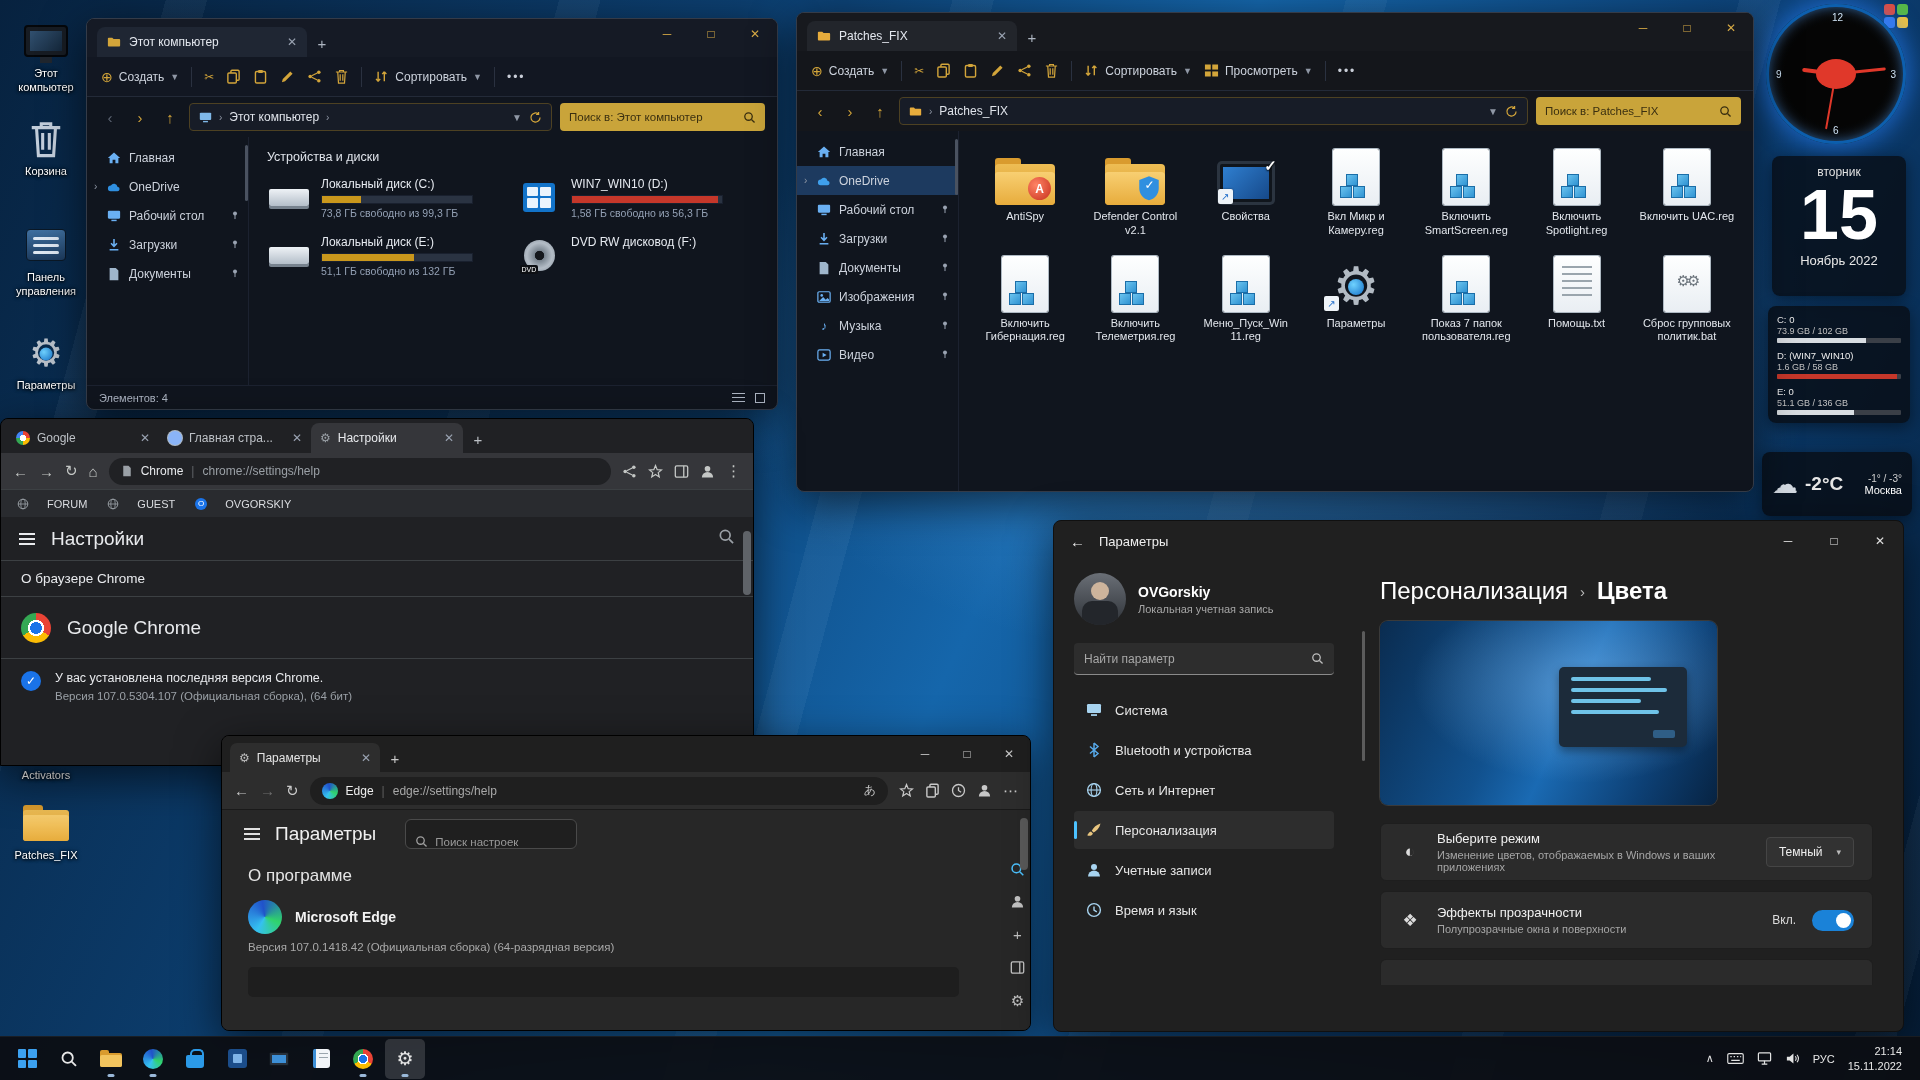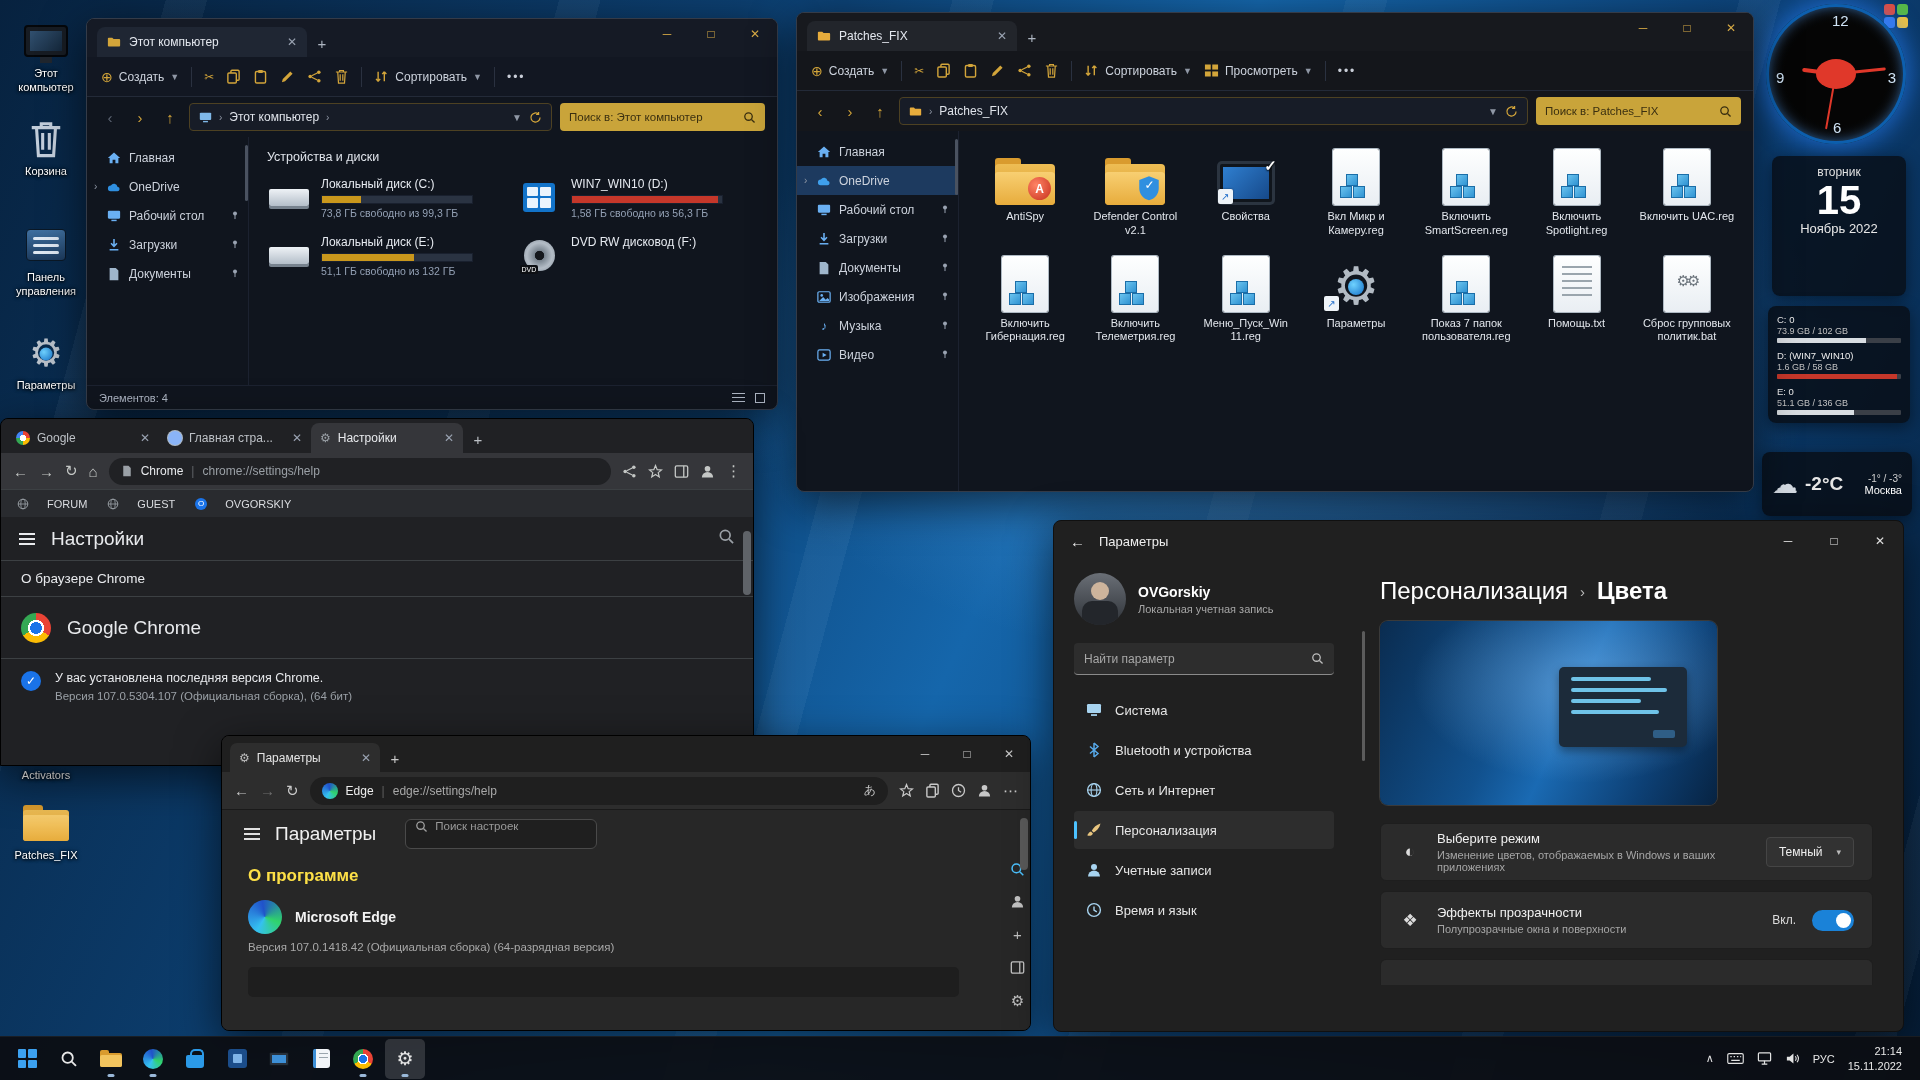--- a/index.html
+++ b/index.html
@@ -25,27 +25,27 @@
 .bluedot{position:absolute;left:50%;top:52%;transform:translate(-50%,-50%);width:13px;height:13px;border-radius:50%;background:radial-gradient(circle at 35% 35%,#6fd2ff,#1470c8)}
 .minifolder{position:relative;width:46px;height:36px}
 .minifolder .bk{position:absolute;inset:5px 0 0;background:linear-gradient(#eebd54,#d99b2e);border-radius:3px}
 .minifolder .tb{position:absolute;top:0;left:0;width:20px;height:9px;background:#d99b2e;border-radius:3px 3px 0 0}
 .minifolder .fr{position:absolute;left:0;right:0;bottom:0;height:26px;background:linear-gradient(#f7cd6e,#e7ac3c);border-radius:2px 3px 3px 3px}
 .quad{width:24px;height:24px;display:grid;grid-template-columns:1fr 1fr;gap:2px}
 .quad i{border-radius:3px}
 
 .clock{left:1762px;top:0;width:148px;height:148px}
 .clockface{position:absolute;inset:4px;border-radius:50%;background:radial-gradient(circle,#050505 52%,#0c0c0e 66%,#000 78%);box-shadow:0 0 22px 5px rgba(40,130,255,.55),inset 0 0 0 3px #0d5fae,inset 0 0 14px rgba(70,160,255,.8)}
-.cknum{position:absolute;font-size:15px;color:#cfe3f5}
+.cknum{position:absolute;font-size:10px;color:#cfe3f5}
 .hand{position:absolute;left:50%;bottom:50%;transform-origin:50% 100%;background:#e0382a;border-radius:2px}
 .ccap{position:absolute;left:50%;top:50%;width:9px;height:9px;border-radius:50%;background:#e0382a;transform:translate(-50%,-50%)}
 .panelw{background:rgba(8,10,14,.74);border-radius:8px;box-shadow:0 4px 16px rgba(0,0,0,.45);color:#e6e6e6}
 .calendar{left:1772px;top:156px;width:134px;height:140px;text-align:center;padding-top:9px}
 .cal-wd{font-size:12px;color:#e0e0e0}
-.cal-day{font-size:40px;font-weight:bold;color:#fff;line-height:1.05}
+.cal-day{font-size:70px;font-weight:bold;color:#fff;line-height:1.05}
 .cal-m{font-size:13px;color:#e8e8e8}
 .disks{left:1768px;top:306px;width:142px;padding:8px 9px 6px}
 .dkrow{margin-bottom:7px}
 .dkname{font-size:9.5px;color:#efefef}
 .dksize{font-size:9px;color:#c3c3c3;margin-top:1px}
 .dkbar{height:5px;background:#3a3f47;border-radius:1px;margin-top:2px;overflow:hidden}
 .dkbar i{display:block;height:100%}
 .fill-lt{background:#d8dde2}.fill-red{background:#c5372a}.fill-gold{background:#c9971c}
 .weather{left:1762px;top:452px;width:150px;height:64px;display:flex;align-items:center;gap:7px;padding:0 10px}
 .wcloud{font-size:26px;color:#d7dee6;line-height:1}
@@ -171,26 +171,26 @@
 .ew{background:#272727;border:1px solid #000;display:flex;flex-direction:column}
 .e-tabs{height:36px;background:#1f1f1f;display:flex;align-items:flex-end;padding-left:8px;flex-shrink:0}
 .e-tab{height:29px;display:flex;align-items:center;gap:7px;padding:0 9px;width:150px;font-size:12px;color:#e4e4e4;background:#2d2d2d;border-radius:7px 7px 0 0}
 .ecap{width:42px;height:30px;display:flex;align-items:center;justify-content:center;color:#c8c8c8;font-size:12px}
 .e-bar{height:38px;background:#2d2d2d;display:flex;align-items:center;gap:11px;padding:0 12px;border-bottom:1px solid #1a1a1a;flex-shrink:0}
 .omni-e{flex:1;height:28px;background:#1f1f1f;border-radius:14px;display:flex;align-items:center;gap:8px;padding:0 12px;font-size:12px;min-width:0}
 .edgelogo{width:16px;height:16px;border-radius:50%;background:conic-gradient(from 210deg,#35c1f1,#2052cb 140deg,#30d36b 260deg,#35c1f1);flex-shrink:0}
 .e-page{flex:1;position:relative;background:#272727;min-height:0}
 .e-head{height:48px;display:flex;align-items:center;gap:15px;padding:0 22px}
 .e-title{font-size:19px;color:#f0f0f0}
-.e-searchbox{margin-left:14px;width:192px;height:30px;background:#1f1f1f;border:1px solid #4a4a4a;border-radius:6px;display:flex;align-items:flex-start;gap:7px;padding:0 9px}
+.e-searchbox{margin-left:14px;width:172px;height:30px;background:#1f1f1f;border:1px solid #4a4a4a;border-radius:6px;display:flex;align-items:flex-end;gap:7px;padding:0 9px}
 .e-searchbox svg{width:13px;height:13px;color:#a0a0a0;flex-shrink:0}
 .e-searchbox input{flex:1;background:transparent;border:none;outline:none;font:11.5px "Liberation Sans",sans-serif;color:#ddd;min-width:0}
 .e-searchbox input::placeholder{color:#9a9a9a}
 .e-body{padding:8px 26px}
-.e-h1{font-size:17px;font-weight:bold;color:#fde047;margin-bottom:14px}
+.e-h1{font-size:17px;font-weight:normal;color:#e5e5e5;margin-bottom:14px}
 .e-prod{display:flex;align-items:center;gap:13px}
 .edgelogo.big{width:34px;height:34px}
 .e-pn{font-size:14px;font-weight:bold;color:#f2f2f2}
 .e-ver{font-size:11.5px;color:#a8a8a8;margin-top:7px}
 .e-strip{margin-top:14px;height:30px;background:#1e1e1e;border-radius:5px;width:94%}
 .e-rail{position:absolute;right:5px;top:52px;display:flex;flex-direction:column;gap:17px;align-items:center;color:#c2c2c2}
 .e-rail svg{width:15px;height:15px}
 .e-rail .b{color:#4cc2ff}
 
 .sw{background:#202020;border:1px solid #101010;display:flex;flex-direction:column}

